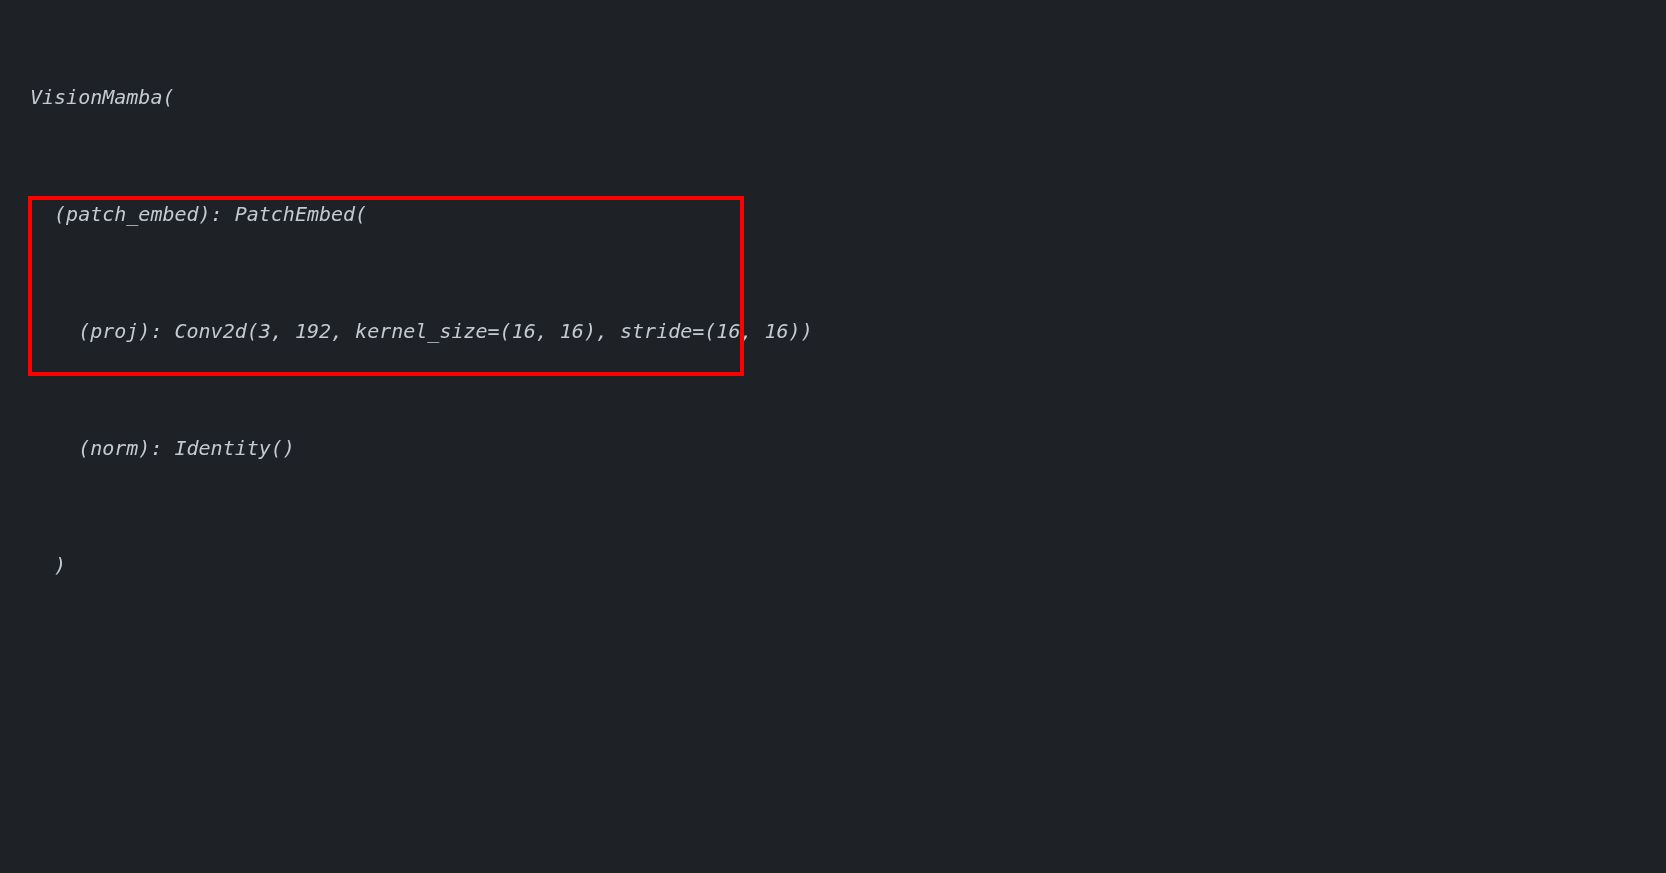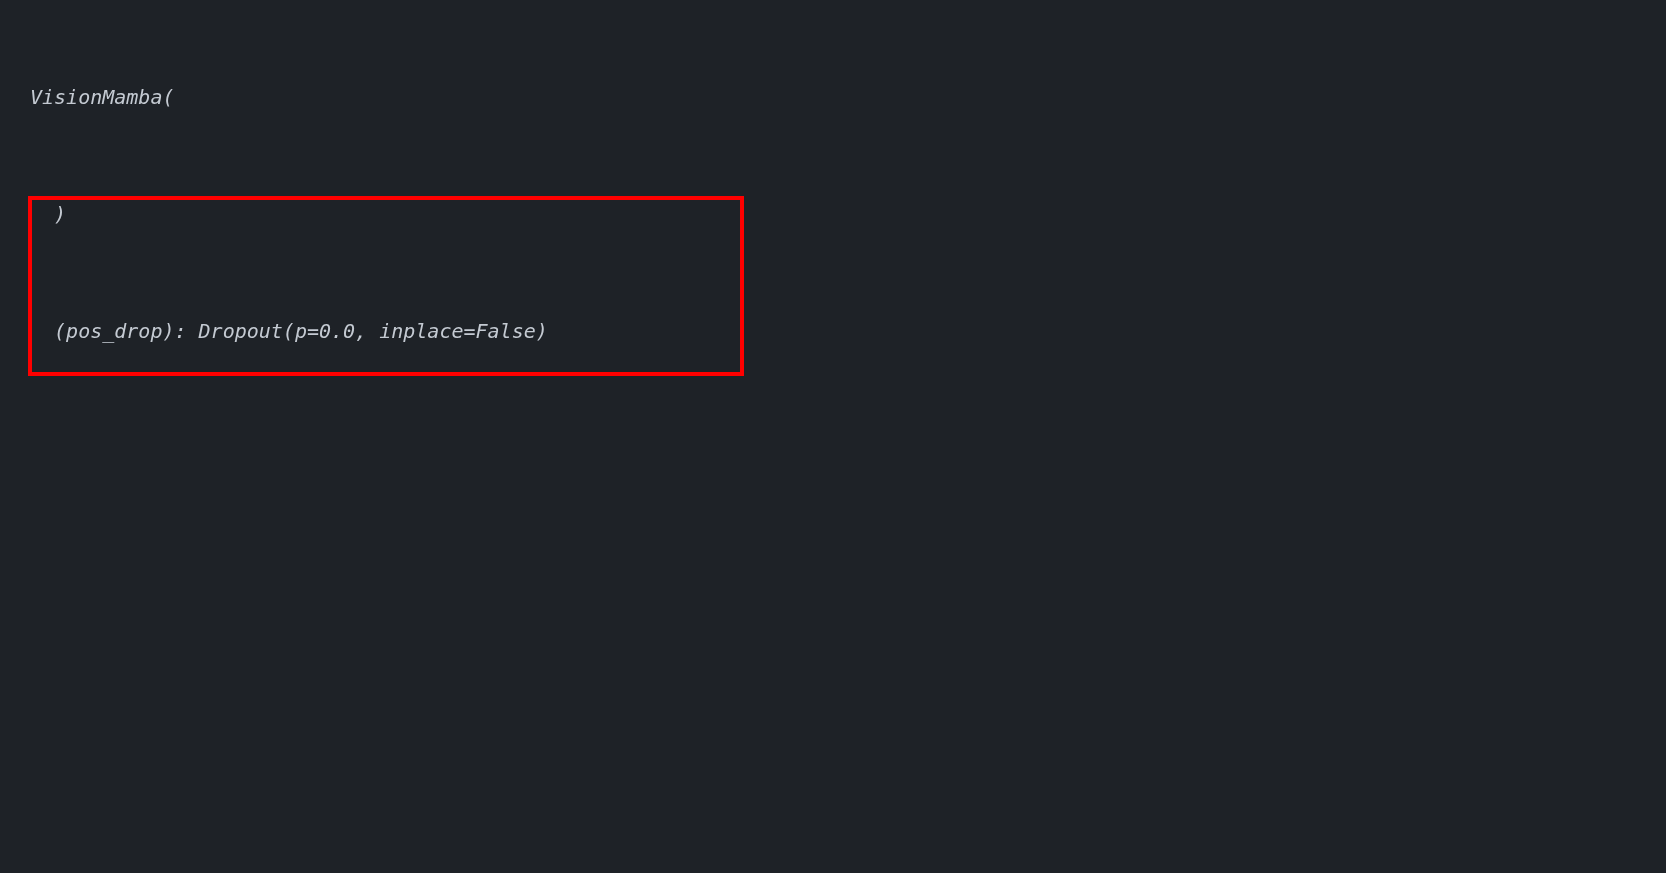--- a/index.html
+++ b/index.html
@@ -31,22 +31,24 @@
       border: 4px solid #ff0000;
       pointer-events: none;
       box-sizing: border-box;
     }
   </style>
 </head>
 <body>
 
 <div class="viewport">
   <span class="line ind1">VisionMamba(</span>
+  <span class="line ind1">  (patch_embed): PatchEmbed(</span>
+  <span class="line ind1">    (proj): Conv2d(3, 192, kernel_size=(16, 16), stride=(16, 16))</span>
+  <span class="line ind1">    (norm): Identity()</span>
   <span class="line ind1">  )</span>
-  <span class="line ind1">  (pos_drop): Dropout(p=0.0, inplace=False)</span>
   
   
   
   
   
   
   
   
   
   

